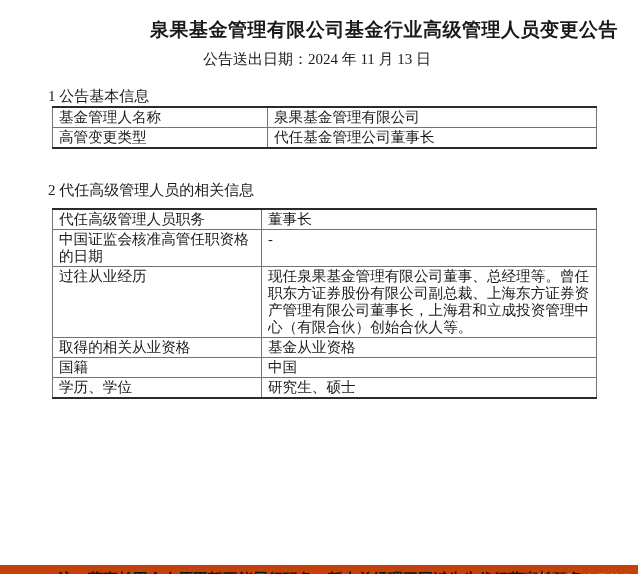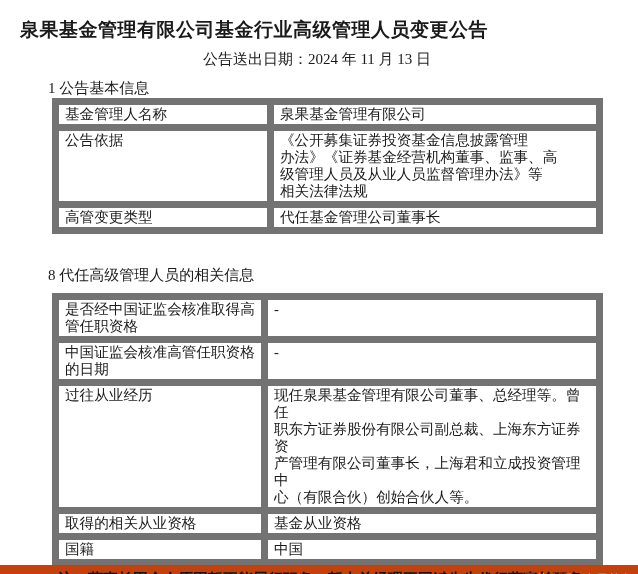--- a/index.html
+++ b/index.html
@@ -10,53 +10,53 @@
     width: 638px;
     height: 574px;
     background: #ffffff;
     position: relative;
     overflow: hidden;
     font-family: "Liberation Serif", serif;
     color: #1a1a1a;
   }
   .title {
     margin: 16px 20px 0 20px;
-    text-align: left;
+    text-align: right;
     font-family: "DejaVu Sans", "Liberation Sans", sans-serif;
     font-weight: bold;
     font-size: 19px;
     line-height: 26px;
     letter-spacing: 0.5px;
   }
   .date-line {
     margin: 8px 4px 0 0;
     text-align: center;
     font-size: 15px;
     line-height: 18px;
   }
   .section-heading {
-    margin: 12px 0 0 48px;
+    margin: 20px 0 0 48px;
     font-size: 15px;
     line-height: 16px;
   }
   .section-heading.second {
     margin-top: 33px;
   }
   table.info-table {
     border-collapse: collapse;
     table-layout: fixed;
     margin-left: 52px;
     width: 544px;
     border-top: 2px solid #2b2b2b;
     border-bottom: 2px solid #2b2b2b;
   }
   table.info-table.t1 { margin-top: 2px; }
   table.info-table.t2 { margin-top: 10px; }
   .info-table th, .info-table td {
-    border: 7px solid #737373;
+    border: 1px solid #737373;
     font-weight: normal;
     text-align: left;
     vertical-align: top;
     font-size: 14.6px;
     line-height: 17px;
     padding: 1px 6px;
     white-space: pre-wrap;
     word-break: break-all;
   }
   .footer-bar {
@@ -101,45 +101,37 @@
   <colgroup>
       <col style="width:215px">
       <col style="width:329px">
     </colgroup>
   <tbody>
       <tr>
     <th>基金管理人名称</th>
     <td>泉果基金管理有限公司</td>
   </tr>
   <tr>
-    <th>公告依据</th>
-    <td>《公开募集证券投资基金信息披露管理
-办法》《证券基金经营机构董事、监事、高
-级管理人员及从业人员监督管理办法》等
-相关法律法规</td>
-  </tr>
-  <tr>
     <th>高管变更类型</th>
     <td>代任基金管理公司董事长</td>
   </tr>
 </tbody>
   </table>
 
-<div class="section-heading second">8 代任高级管理人员的相关信息</div>
+<div class="section-heading second">2 代任高级管理人员的相关信息</div>
 
 <table class="info-table t2">
   <colgroup>
       <col style="width:209px">
       <col style="width:335px">
     </colgroup>
   <tbody>
-  <tr>
-    <th>是否经中国证监会核准取得高
-管任职资格</th>
-    <td>-</td>
+      <tr>
+    <th>代任高级管理人员职务</th>
+    <td>董事长</td>
   </tr>
   <tr>
     <th>中国证监会核准高管任职资格
 的日期</th>
     <td>-</td>
   </tr>
   <tr>
     <th>过往从业经历</th>
     <td>现任泉果基金管理有限公司董事、总经理等。曾任
 职东方证券股份有限公司副总裁、上海东方证券资

